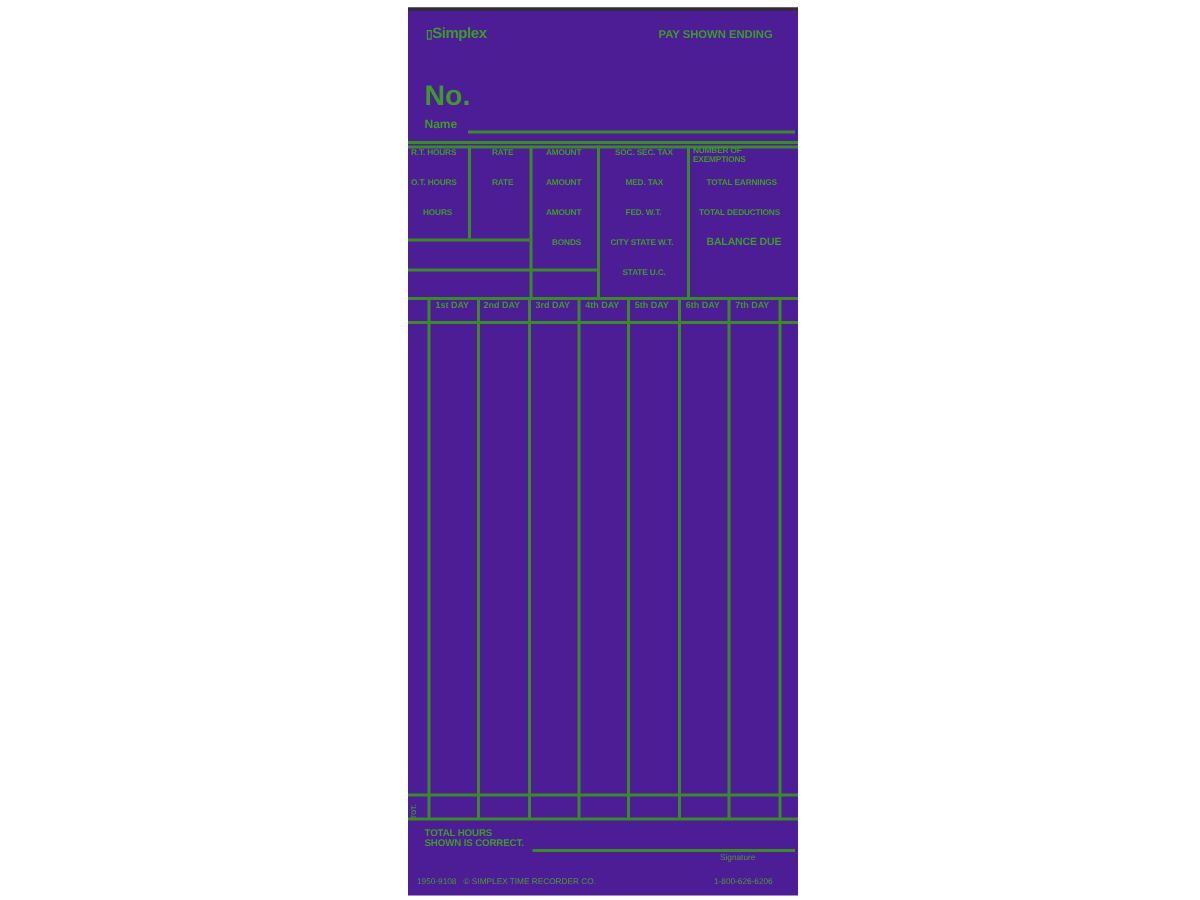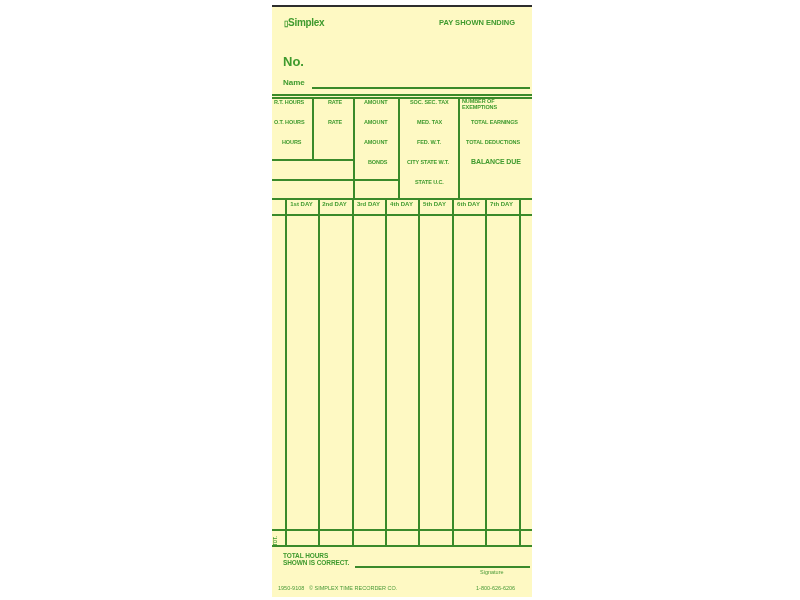--- a/index.html
+++ b/index.html
@@ -2,30 +2,30 @@
 <html><head>
   <meta charset="utf-8">
   <style>
     html, body { margin: 0; padding: 0; }
     body {
       width: 800px; height: 600px; background: #ffffff; position: relative; overflow: hidden;
       font-family: "Liberation Sans", sans-serif;
     }
     .card {
       position: absolute; left: 272px; top: 5px; width: 260px; height: 590px;
-      background: #fef9c3; border-top: 2px solid #2d2d2d;
+      background: #4c1d95; border-top: 2px solid #2d2d2d;
     }
     .g { color: #3f9a2e; font-weight: bold; }
     .ab { position: absolute; white-space: nowrap; }
     .hl { position: absolute; height: 1.5px; background: #3a8a2a; }
     .vl { position: absolute; width: 1.5px; background: #3a8a2a; }
     .lbl { position: absolute; font-size: 5.5px; font-weight: bold; color: #3f9a2e; white-space: nowrap; letter-spacing: -0.1px; }
     .logo { left: 12px; top: 10px; font-size: 10px; letter-spacing: -0.3px; }
     .ppe { left: 167px; top: 11px; font-size: 7.5px; }
-    .no { left: 11px; top: 47px; font-size: 13px; }
+    .no { left: 11px; top: 47px; font-size: 19px; }
     .name { left: 11px; top: 71px; font-size: 8px; text-align: right; }
     .day { position: absolute; top: 194px; font-size: 6px; font-weight: bold; color: #3f9a2e; text-align: center; width: 33px; }
     .tot { position: absolute; left: 1px; top: 527px; width: 10px; height: 14px; font-size: 4.5px; font-weight: bold; color: #3f9a2e;
            writing-mode: vertical-rl; transform: rotate(180deg); text-align: center; }
     .foot { font-size: 5.5px; color: #4a9a38; }
   </style>
 </head>
 <body>
 
 <div class="card">

